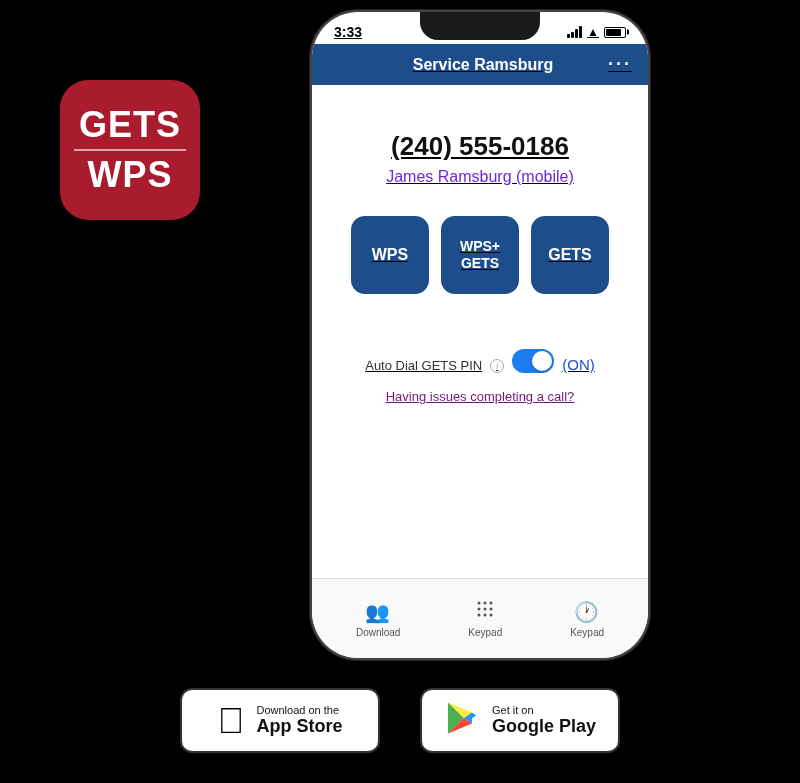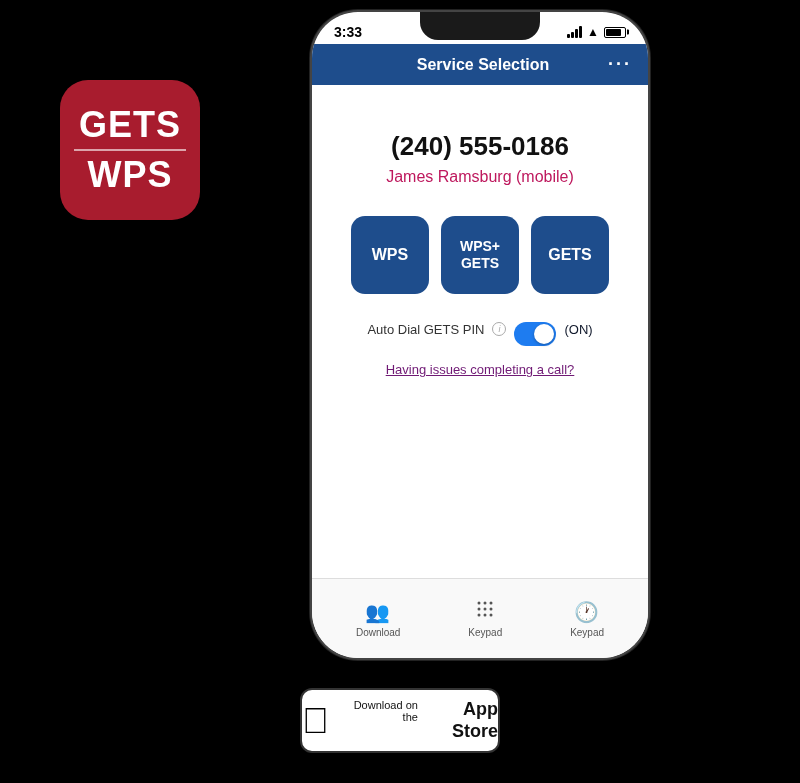--- a/index.html
+++ b/index.html
@@ -83,20 +83,21 @@
     
     .phone-screen {
       position: absolute;
       top: 0;
       left: 0;
       right: 0;
       bottom: 0;
       background: #fff;
       border-radius: 14px;
       overflow: hidden;
+      text-decoration: underline;
     }
 
     
     .status-bar {
       display: flex;
       justify-content: space-between;
       align-items: center;
       padding: 12px 22px 4px;
       font-size: 13px;
       font-weight: 600;
@@ -198,21 +199,21 @@
     }
     .phone-number {
       font-size: 26px;
       font-weight: 700;
       color: #111;
       margin-bottom: 6px;
       text-align: center;
     }
     .contact-name {
       font-size: 16px;
-      color: #be185d;
+      color: #6d28d9;
       margin-bottom: 30px;
       text-align: center;
     }
 
     
     .action-buttons {
       display: flex;
       gap: 12px;
       margin-bottom: 28px;
     }
@@ -231,25 +232,26 @@
       line-height: 1.2;
       cursor: pointer;
     }
     .action-btn.wps-gets {
       font-size: 14px;
     }
 
     
     .auto-dial-row {
       display: flex;
-      align-items: flex-start;
+      align-items: flex-end;
       gap: 8px;
       margin-bottom: 16px;
       font-size: 13px;
       color: #333;
+      margin-top: 27px;
     }
     .info-icon {
       width: 14px;
       height: 14px;
       border: 1.5px solid #aaa;
       border-radius: 50%;
       display: inline-flex;
       align-items: center;
       justify-content: center;
       font-size: 9px;
@@ -267,22 +269,22 @@
       position: absolute;
       top: 2px;
       right: 2px;
       width: 20px;
       height: 20px;
       background: white;
       border-radius: 50%;
       box-shadow: 0 1px 3px rgba(0,0,0,0.3);
     }
     .toggle-label {
-      font-size: 13px;
-      color: #0f172a;
+      font-size: 15px;
+      color: #1d4ed8;
       font-weight: 500;
     }
 
     
     .issues-link {
       font-size: 13px;
       color: #701a75;
       text-decoration: underline;
       cursor: pointer;
     }
@@ -335,21 +337,21 @@
       align-items: center;
       justify-content: center;
       gap: 12px;
     }
     .badge-icon {
       font-size: 36px;
       line-height: 1;
     }
     .badge-text-group {
       display: flex;
-      text-align: right;
+      flex-direction: column;
     }
     .badge-small-text {
       font-size: 11px;
       color: #111;
     }
     .badge-big-text {
       font-size: 18px;
       font-weight: 600;
       color: #111;
       line-height: 1.2;
@@ -386,21 +388,21 @@
           </div>
           <span class="wifi-icon">▲</span>
           <div class="battery-icon">
             <div class="battery-fill"></div>
           </div>
         </div>
       </div>
 
       <div class="nav-bar">
         <div style="width:30px;"></div>
-        <div class="nav-title">Service Selection</div>
+        <div class="nav-title">Service Ramsburg</div>
         <div class="nav-more">···</div>
       </div>
 
       <div class="screen-content">
         <div class="phone-number">(240) 555-0186</div>
         <div class="contact-name">James Ramsburg (mobile)</div>
 
         <div class="action-buttons">
           <div class="action-btn">WPS</div>
           <div class="action-btn wps-gets">WPS+<br>GETS</div>
@@ -453,14 +455,28 @@
 <div class="badges-container">
 
   <div class="badge">
     <div class="badge-icon"></div>
     <div class="badge-text-group">
       <span class="badge-small-text">Download on the</span>
       <span class="badge-big-text">App Store</span>
     </div>
   </div>
 
+  <div class="badge">
+    <div class="badge-icon">
+      <svg class="google-play-icon" viewBox="0 0 36 36" fill="none" xmlns="http://www.w3.org/2000/svg">
+        <path d="M4 2.5L20 18L4 33.5V2.5Z" fill="#4CAF50"></path>
+        <path d="M4 2.5L28 12.5L20 18L4 2.5Z" fill="#FFEB3B"></path>
+        <path d="M4 33.5L20 18L28 23.5L4 33.5Z" fill="#F44336"></path>
+        <path d="M28 12.5L32 15.5L28 18.5L28 23.5L20 18L28 12.5Z" fill="#2196F3"></path>
+      </svg>
+    </div>
+    <div class="badge-text-group">
+      <span class="badge-small-text">Get it on</span>
+      <span class="badge-big-text">Google Play</span>
+    </div>
+  </div>
 
 </div>
 
 </body></html>

